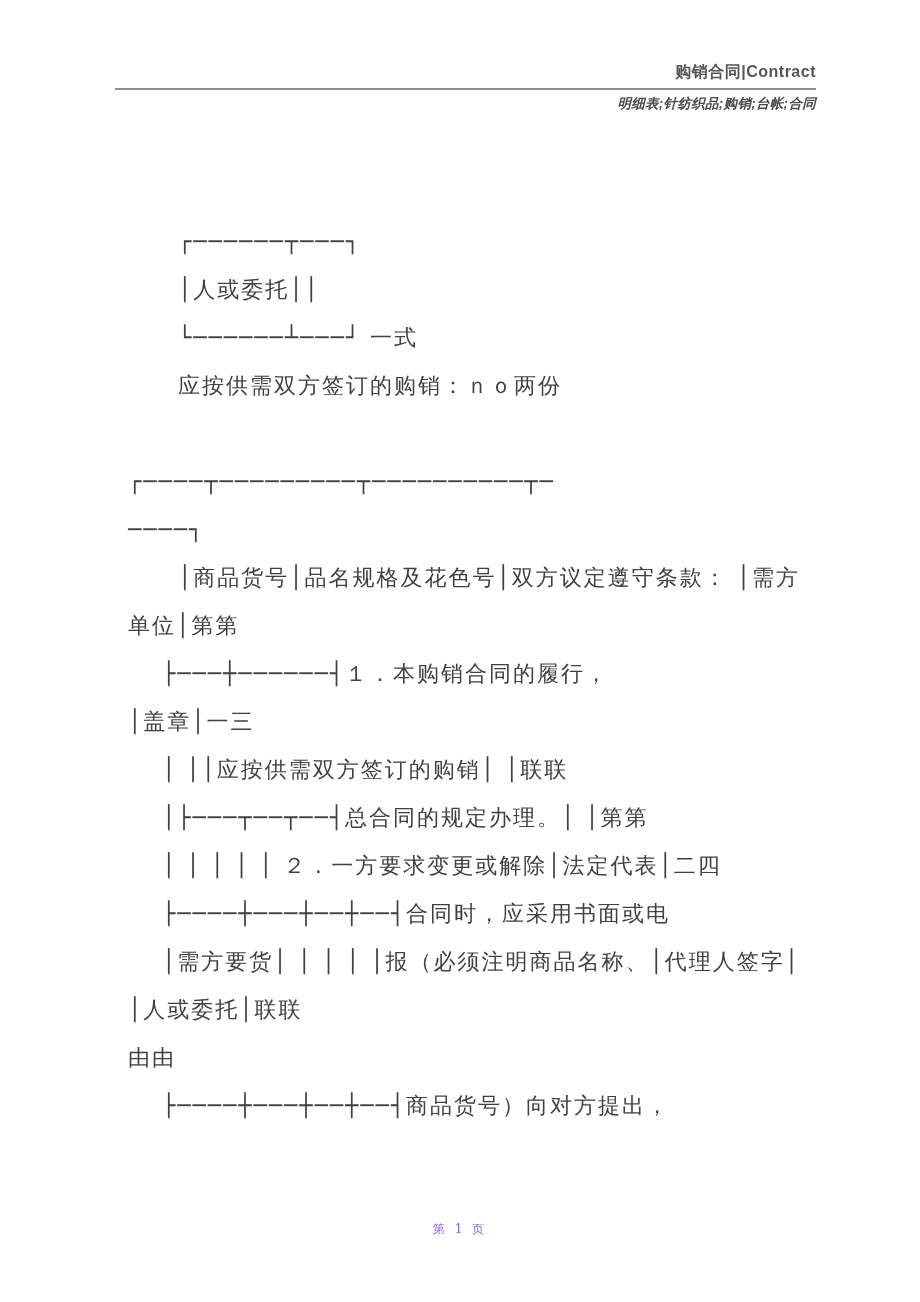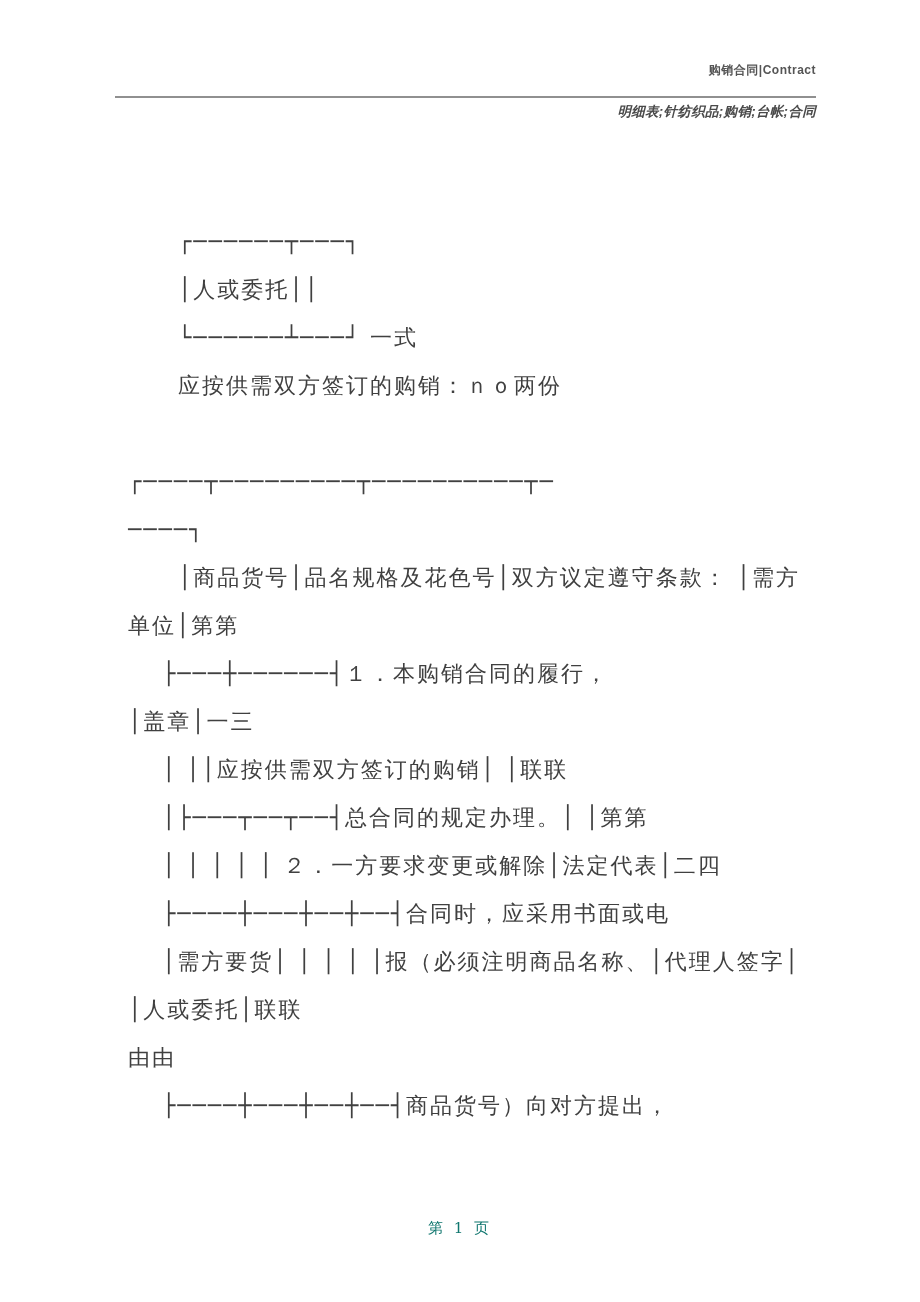--- a/index.html
+++ b/index.html
@@ -16,23 +16,23 @@
   .header {
     position: absolute;
     top: 62px;
     left: 115px;
     right: 104px;
   }
   .header-title {
     text-align: right;
     font-family: "Liberation Sans", "DejaVu Sans", sans-serif;
     font-weight: bold;
-    font-size: 12px;
+    font-size: 16px;
     color: #555555;
-    padding-bottom: 17px;
+    padding-bottom: 5px;
     letter-spacing: 0.5px;
   }
   .header-rule {
     border: 0;
     border-top: 2px solid #909090;
     height: 0;
     margin: 0;
   }
   .header-tags {
     text-align: right;
@@ -61,22 +61,22 @@
   }
   .ind1 { padding-left: 34px; }
   .ind2 { padding-left: 50px; }
   
   .footer {
     position: absolute;
     left: 0;
     right: 0;
     bottom: 64px;
     text-align: center;
-    font-size: 15px;
-    color: #0f766e;
+    font-size: 12px;
+    color: #8b5cf6;
     letter-spacing: 3px;
   }
 </style>
 </head>
 <body>
 
 <div class="page">
 
   <div class="header">
     <div class="header-title">购销合同|Contract</div>

